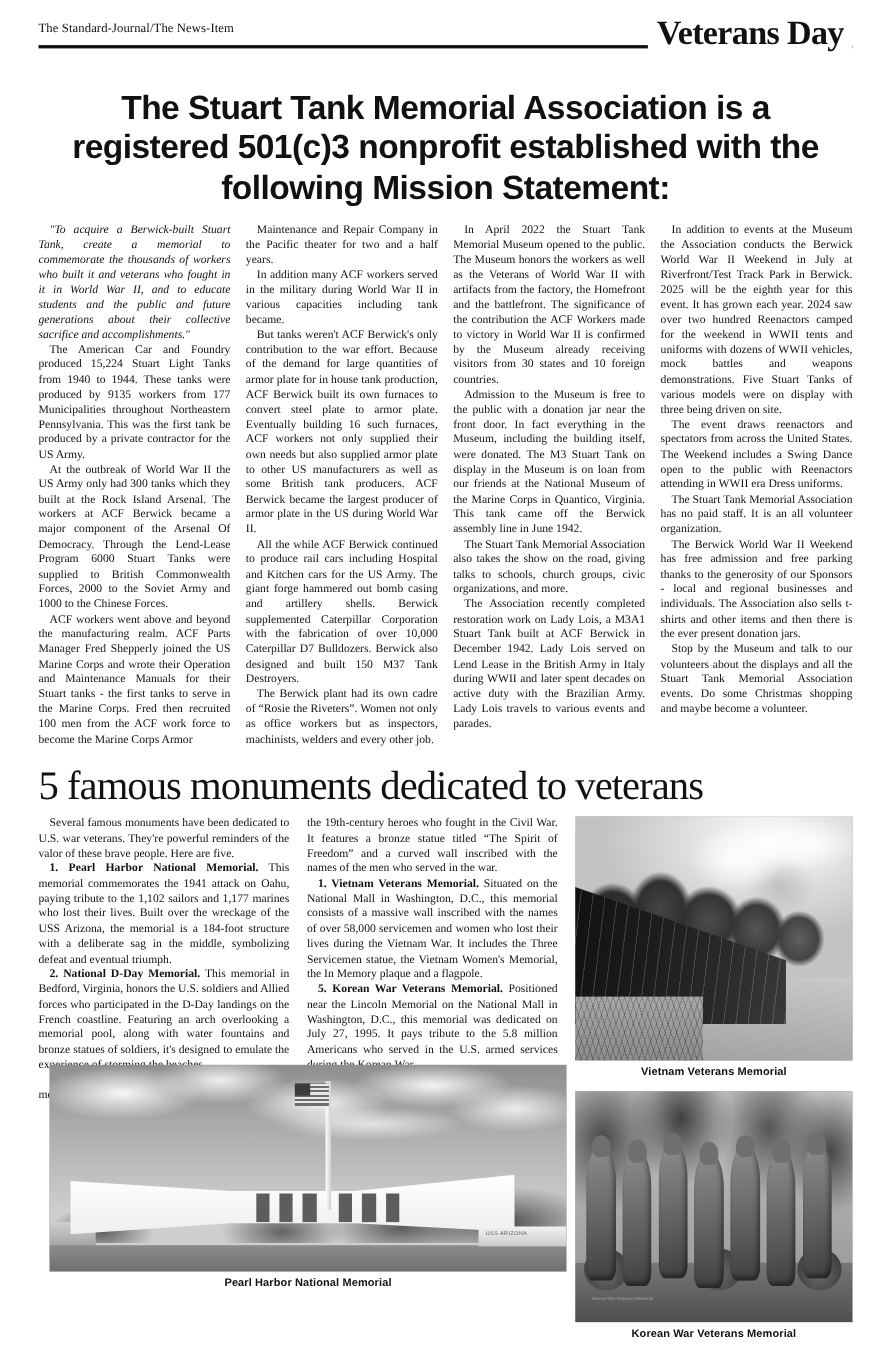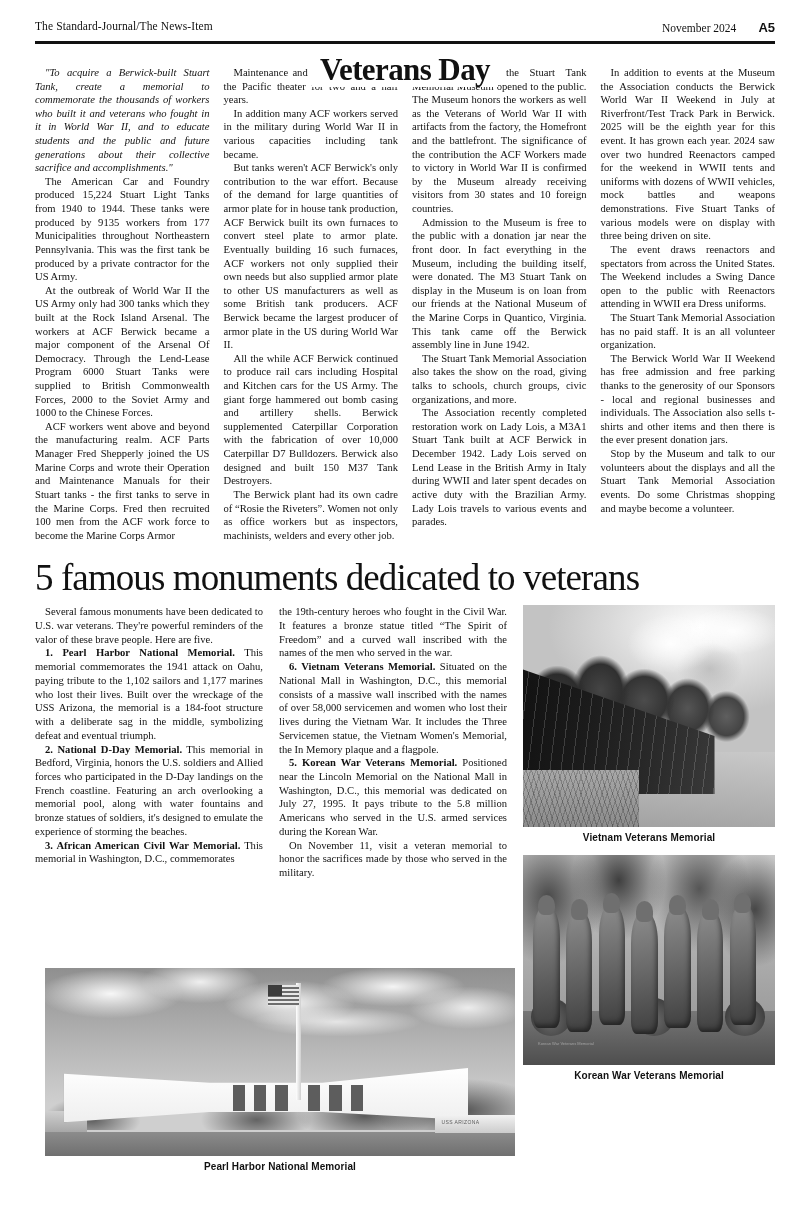--- a/index.html
+++ b/index.html
@@ -18,21 +18,21 @@
   .mh-left {
     position:absolute; left:0; top:6px;
     font-family:"Liberation Serif", serif; font-size:11.5px; letter-spacing:.1px;
   }
   .mh-right {
     position:absolute; right:0; top:6px;
     font-family:"Liberation Serif", serif; font-size:11.5px;
   }
   .mh-right b { font-family:"Liberation Sans", sans-serif; font-size:13px; font-weight:bold; margin-left:22px;}
   .mh-center {
-    position:absolute; left:0; right:0; top:0; text-align:center;margin-top:40px;
+    position:absolute; left:0; right:0; top:0; text-align:right;
   }
   .mh-title {
     font-family:"Liberation Serif", serif;
     font-weight:bold; font-size:31px; letter-spacing:-0.6px;
     display:inline-block; padding:0 8px; position:relative; z-index:2;
     background:#fff; line-height:1.05;
   }
   .mh-rule {
     position:absolute; left:0; right:0; top:27px; height:3px; background:#111; z-index:1;
   }
@@ -191,20 +191,21 @@
     <div class="mh-rule"></div>
     <div class="mh-left">The Standard-Journal/The News-Item</div>
     <div class="mh-right">
       <span>November 2024</span><b>A5</b>
     </div>
     <div class="mh-center">
       <div class="mh-title">Veterans Day</div>
     </div>
   </div>
 
+  <h1 class="headline1">The Stuart Tank Memorial Association is a registered 501(c)3 nonprofit established with the following Mission Statement:</h1>
 
   <div class="cols4">
 
     <div class="col">
       <p class="lead">"To acquire a Berwick-built Stuart Tank, create a memorial to commemorate the thousands of workers who built it and veterans who fought in it in World War II, and to educate students and the public and future generations about their collective sacrifice and accomplishments."</p>
       <p>The American Car and Foundry produced 15,224 Stuart Light Tanks from 1940 to 1944. These tanks were produced by 9135 workers from 177 Municipalities throughout Northeastern Pennsylvania. This was the first tank be produced by a private contractor for the US Army.</p>
       <p>At the outbreak of World War II the US Army only had 300 tanks which they built at the Rock Island Arsenal. The workers at ACF Berwick became a major component of the Arsenal Of Democracy. Through the Lend-Lease Program 6000 Stuart Tanks were supplied to British Commonwealth Forces, 2000 to the Soviet Army and 1000 to the Chinese Forces.</p>
       <p>ACF workers went above and beyond the manufacturing realm. ACF Parts Manager Fred Shepperly joined the US Marine Corps and wrote their Operation and Maintenance Manuals for their Stuart tanks - the first tanks to serve in the Marine Corps. Fred then recruited 100 men from the ACF work force to become the Marine Corps Armor</p>
     </div>
 
@@ -241,21 +242,21 @@
 
       <div class="lcol">
         <p>Several famous monuments have been dedicated to U.S. war veterans. They're powerful reminders of the valor of these brave people. Here are five.</p>
         <p><b>1. Pearl Harbor National Memorial.</b><span> This memorial commemorates the 1941 attack on Oahu, paying tribute to the 1,102 sailors and 1,177 marines who lost their lives. Built over the wreckage of the USS Arizona, the memorial is a 184-foot structure with a deliberate sag in the middle, symbolizing defeat and eventual triumph.</span></p>
         <p><b>2. National D-Day Memorial.</b><span> This memorial in Bedford, Virginia, honors the U.S. soldiers and Allied forces who participated in the D-Day landings on the French coastline. Featuring an arch overlooking a memorial pool, along with water fountains and bronze statues of soldiers, it's designed to emulate the experience of storming the beaches.</span></p>
         <p><b>3. African American Civil War Memorial.</b><span> This memorial in Washington, D.C., commemorates</span></p>
       </div>
 
       <div class="lcol">
         <p style="text-indent:0">the 19th-century heroes who fought in the Civil War. It features a bronze statue titled “The Spirit of Freedom” and a curved wall inscribed with the names of the men who served in the war.</p>
-        <p><b>6. Vietnam Veterans Memorial.</b><span> Situated on the National Mall in Washington, D.C., this memorial consists of a massive wall inscribed with the names of over 58,000 servicemen and women who lost their lives during the Vietnam War. It includes the Three Servicemen statue, the Vietnam Women's Memorial, the In Memory plaque and a flagpole.</span></p>
+        <p><b>1. Vietnam Veterans Memorial.</b><span> Situated on the National Mall in Washington, D.C., this memorial consists of a massive wall inscribed with the names of over 58,000 servicemen and women who lost their lives during the Vietnam War. It includes the Three Servicemen statue, the Vietnam Women's Memorial, the In Memory plaque and a flagpole.</span></p>
         <p><b>5. Korean War Veterans Memorial.</b><span> Positioned near the Lincoln Memorial on the National Mall in Washington, D.C., this memorial was dedicated on July 27, 1995. It pays tribute to the 5.8 million Americans who served in the U.S. armed services during the Korean War.</span></p>
         <p>On November 11, visit a veteran memorial to honor the sacrifices made by those who served in the military.</p>
       </div>
 
     </div>
 
     <div class="right-rail">
 
       <div class="photo ph-vietnam">
         <div class="v-sky"></div>

